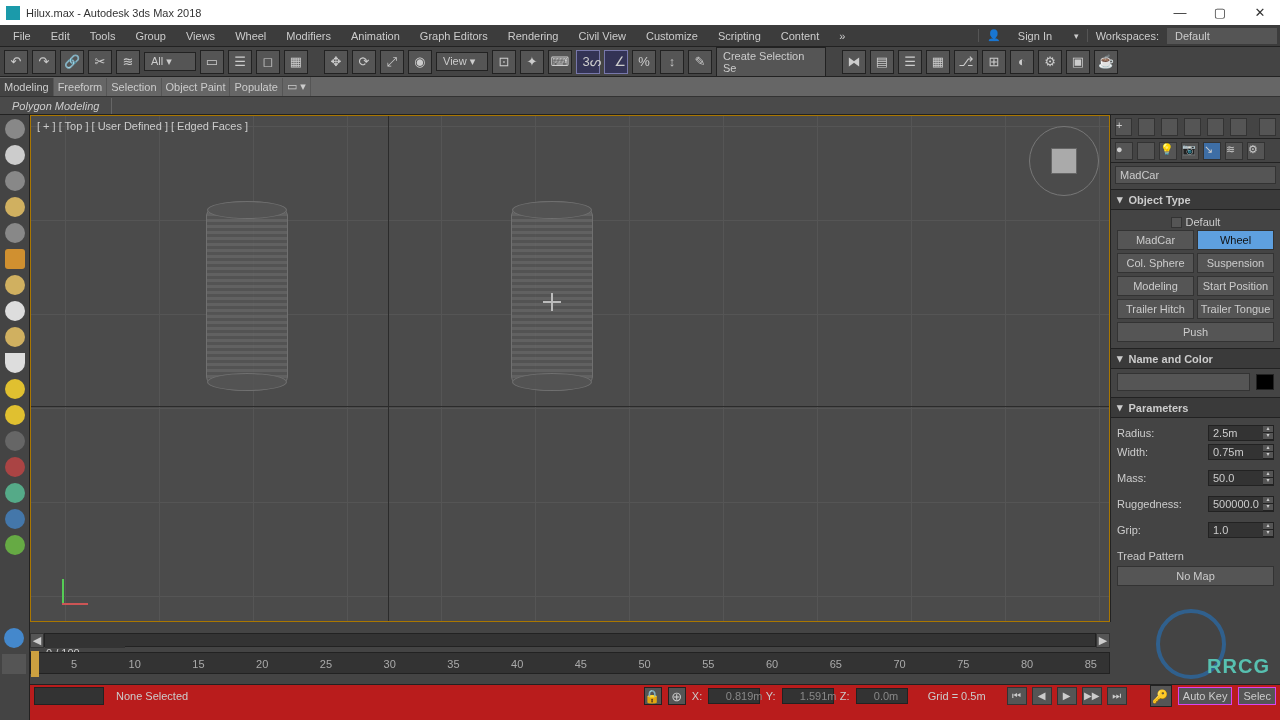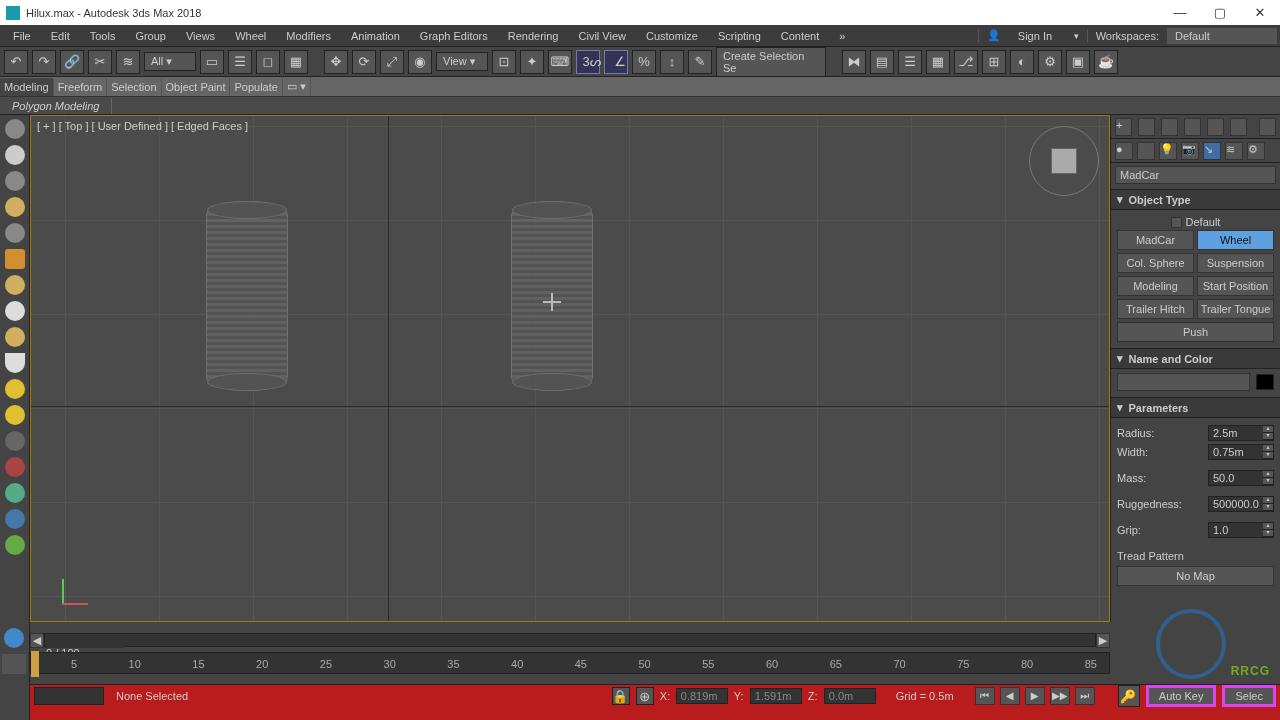--- a/index.html
+++ b/index.html
@@ -80,26 +80,26 @@
 .timeline .ticks { position:absolute; inset:0; display:flex; justify-content:space-between; padding:5px 12px 0 40px; font-size:10px; color:#aaa;}
 .bottomleft { position:absolute; left:0; bottom:0; width:30px; height:98px; background:#444; border-right:1px solid #222;}
 .bl1 { position:absolute; left:4px; bottom:72px; width:20px; height:20px; border-radius:50%; background:#4488cc;}
 .bl2 { position:absolute; left:2px; bottom:46px; width:24px; height:20px; background:#555;}
 .bottombar { position:absolute; left:30px; right:0; bottom:0; height:36px; background:#b91c1c; border-top:1px solid #222;}
 .bb-row1 { height:22px; display:flex; align-items:center; padding:0 4px; gap:6px;}
 .bb-row2 { height:22px; display:flex; align-items:center; padding:0 4px; gap:6px;}
 .statusbox { width:70px; height:18px; background:#333; border:1px solid #222; margin-right:6px;}
 .coord { display:flex; align-items:center; gap:2px;}
 .coord .lab { width:14px; }
-.coord .val { width:52px; background:#333; border:1px solid #222; padding:1px 4px; color:#888;}
+.coord .val { width:52px; background:#333; border:1px solid #222; padding:1px 17px; color:#888;}
 .playctl span { width:20px; height:18px; display:inline-flex; align-items:center; justify-content:center; border:1px solid #333; background:#555; font-size:10px; margin:0 1px;}
-.keybtn { background:#555; border:3px solid #d946ef; padding:2px 10px;}
+.keybtn { background:#555; border:1px solid #d946ef; padding:2px 4px;}
 .watermark { position:absolute; right:4px; bottom:36px; width:170px; height:80px; pointer-events:none; opacity:.75; display:flex; align-items:center; justify-content:center;}
 .watermark .c { width:70px; height:70px; border:4px solid #2a6aa6; border-radius:50%; position:relative;}
-.watermark .r { position:absolute; right:6px; bottom:6px; font-size:12px; font-weight:bold; color:#84cc16; letter-spacing:1px;}
+.watermark .r { position:absolute; right:6px; bottom:6px; font-size:20px; font-weight:bold; color:#5eead4; letter-spacing:1px;}
 .msx { position:absolute; left:3px; bottom:3px; width:80px; height:16px; background:#ddd; color:#666; font-size:10px; padding:1px 3px; overflow:hidden;}
 .autogrid { display:flex; justify-content:center; align-items:center; gap:4px; padding:2px 0;}
 .cb { width:11px; height:11px; border:1px solid #333; background:#555;}
 </style>
 </head>
 <body>
 
 <div class="titlebar">
   <div class="icon3d"></div>
   <span>Hilux.max - Autodesk 3ds Max 2018</span>

